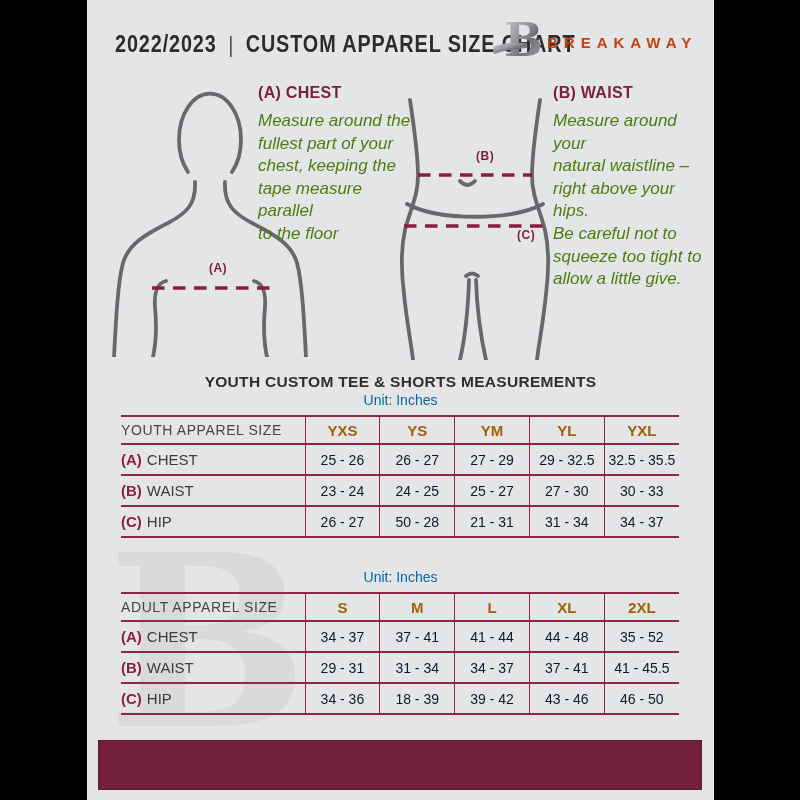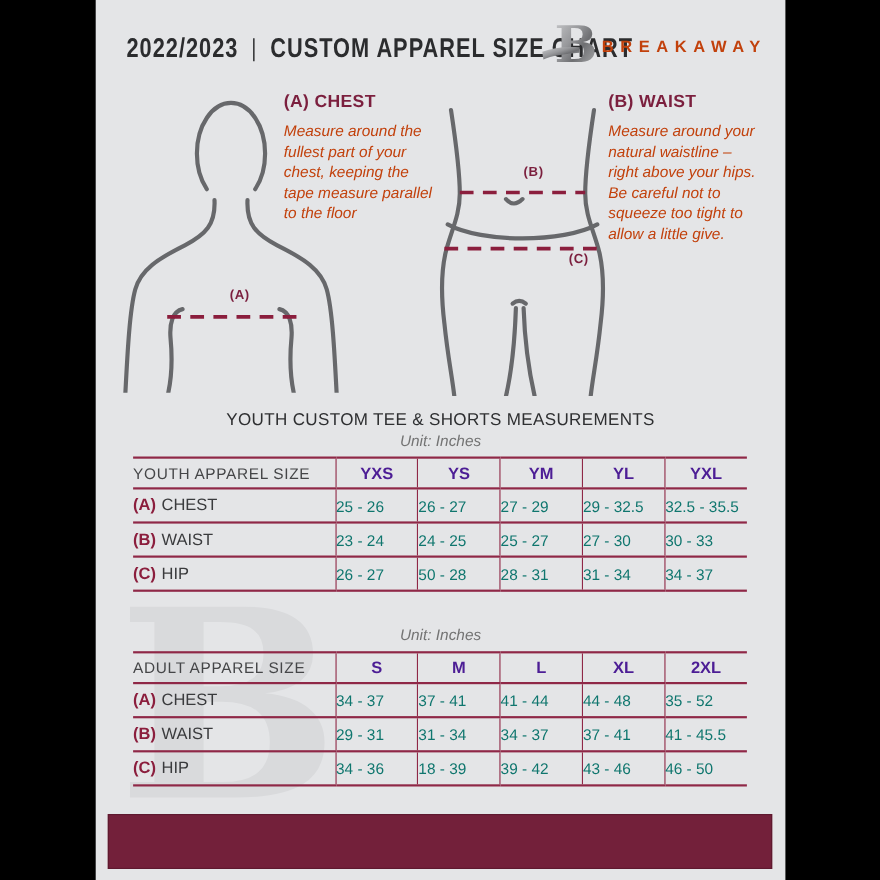--- a/index.html
+++ b/index.html
@@ -41,34 +41,34 @@
   }
   .marker-a{left:114px;top:261px;width:34px;text-align:center;}
   .marker-b{left:389px;top:149px;}
   .marker-c{left:430px;top:228px;}
   
   .instr{position:absolute;}
   .instr h3{
     margin:0;font-size:16px;font-weight:bold;color:#7b1f3e;letter-spacing:0.3px;
   }
   .instr p{
-    margin:8px 0 0 0;font-style:italic;font-size:14px;line-height:1.33;
-    color:#c2410c;white-space:pre-line;
+    margin:8px 0 0 0;font-style:italic;font-size:17px;line-height:1.33;
+    color:#4d7c0f;white-space:pre-line;
   }
   .chest-block{left:171px;top:84px;width:160px;}
   .waist-block{left:466px;top:84px;width:158px;}
   .hips-block{left:466px;top:218px;width:158px;}
   
   .section-title{
     position:absolute;left:0;width:627px;text-align:center;
-    font-size:15.5px;font-weight:normal;color:#2e2f31;letter-spacing:0.3px;
+    font-size:15.5px;font-weight:bold;color:#2e2f31;letter-spacing:0.3px;
   }
   .section-unit{
     position:absolute;left:0;width:627px;text-align:center;
-    font-size:14px;font-style:italic;color:#737373;
+    font-size:14px;color:#0369a1;
   }
   .t-youth-title{top:373px;} .t-youth-unit{top:392px;}
   .t-adult-title{top:550px;} .t-adult-unit{top:569px;}
   .size-table{
     position:absolute;left:34px;width:558px;border-collapse:collapse;table-layout:fixed;
     background:transparent;
   }
   .t-youth{top:415px;} .t-adult{top:592px;}
   .size-table col.c-label{width:184px;}
   .size-table th,.size-table td{
@@ -77,26 +77,26 @@
   .size-table tr.last td{border-bottom:2px solid #8f2847;}
   .size-table th{height:28px;}
   .size-table td{height:31px;}
   .size-table th:not(:first-child),.size-table td:not(:first-child){
     border-left:1.5px solid #8f2847;
   }
   .label-head{
     text-align:left;padding-left:11px;font-weight:normal;font-size:14px;
     color:#454648;letter-spacing:0.6px;white-space:nowrap;
   }
-  .size-head{text-align:center;font-weight:bold;font-size:15px;color:#4c1d95;}
+  .size-head{text-align:center;font-weight:bold;font-size:15px;color:#a16207;}
   .row-label{
     text-align:left;padding-left:13px;font-size:15px;color:#3a3b3d;white-space:nowrap;
   }
   .row-label .mk{font-weight:bold;color:#8b1e3d;margin-right:5px;}
-  .val{font-size:14px;color:#0f766e;margin-left:20px;}
+  .val{text-align:center;font-size:14px;color:#0f172a;margin-left:20px;}
   
   .footer-bar{
     position:absolute;left:11px;top:740px;width:604px;height:50px;
     background:#73203a;border:1px solid #5e192f;
   }
 </style>
 </head>
 <body>
 
 <div class="stage">
@@ -203,21 +203,21 @@
           <td class="val">23 - 24</td>
           <td class="val">24 - 25</td>
           <td class="val">25 - 27</td>
           <td class="val">27 - 30</td>
           <td class="val">30 - 33</td>
         </tr>
         <tr class="last">
           <td class="row-label"><span class="mk">(C)</span><span>HIP</span></td>
           <td class="val">26 - 27</td>
           <td class="val">50 - 28</td>
-          <td class="val">28 - 31</td>
+          <td class="val">21 - 31</td>
           <td class="val">31 - 34</td>
           <td class="val">34 - 37</td>
         </tr>
       </tbody>
         </table>
 
       <div class="section-unit t-adult-unit">Unit: Inches</div>
       <table class="size-table t-adult">
         <colgroup>
             <col class="c-label">

